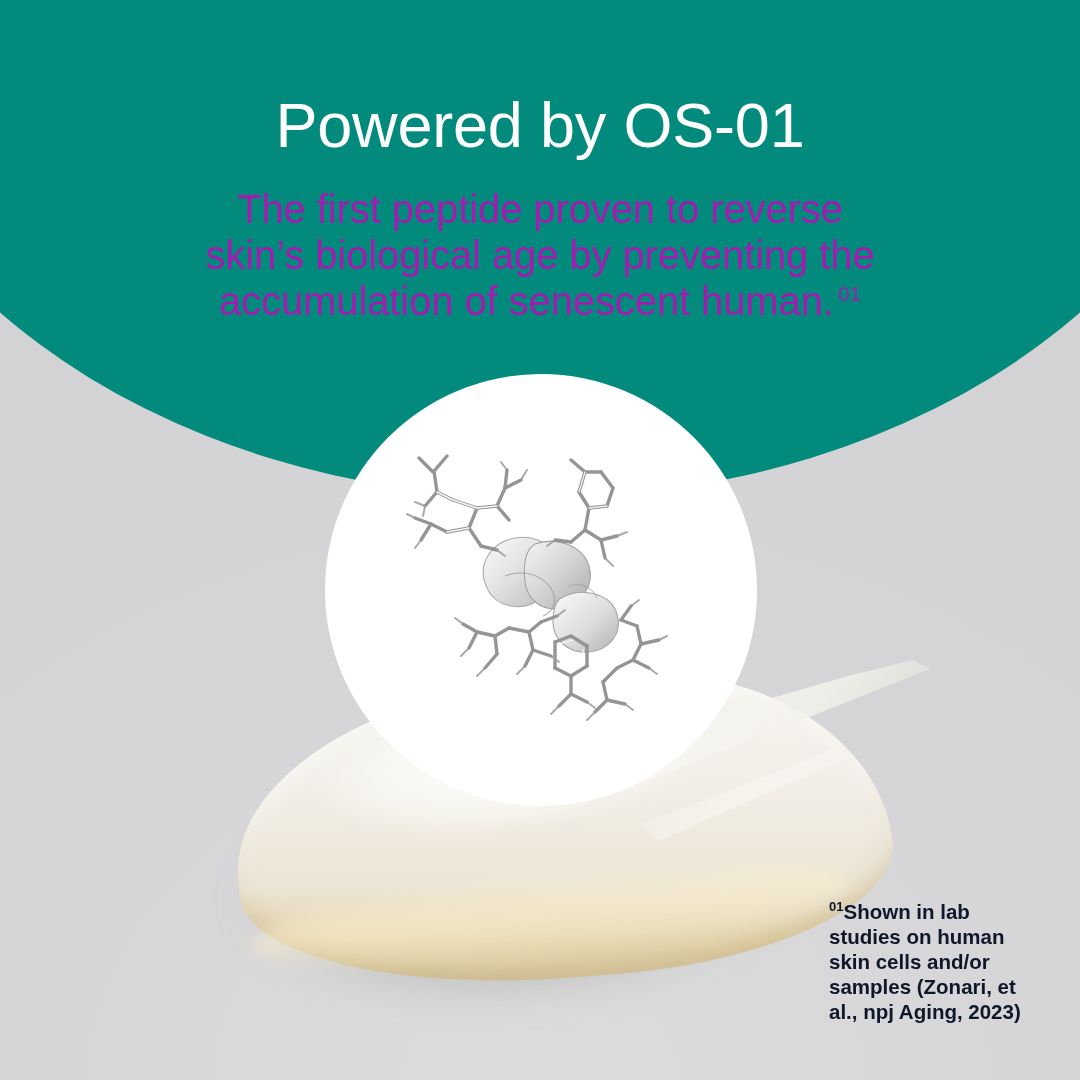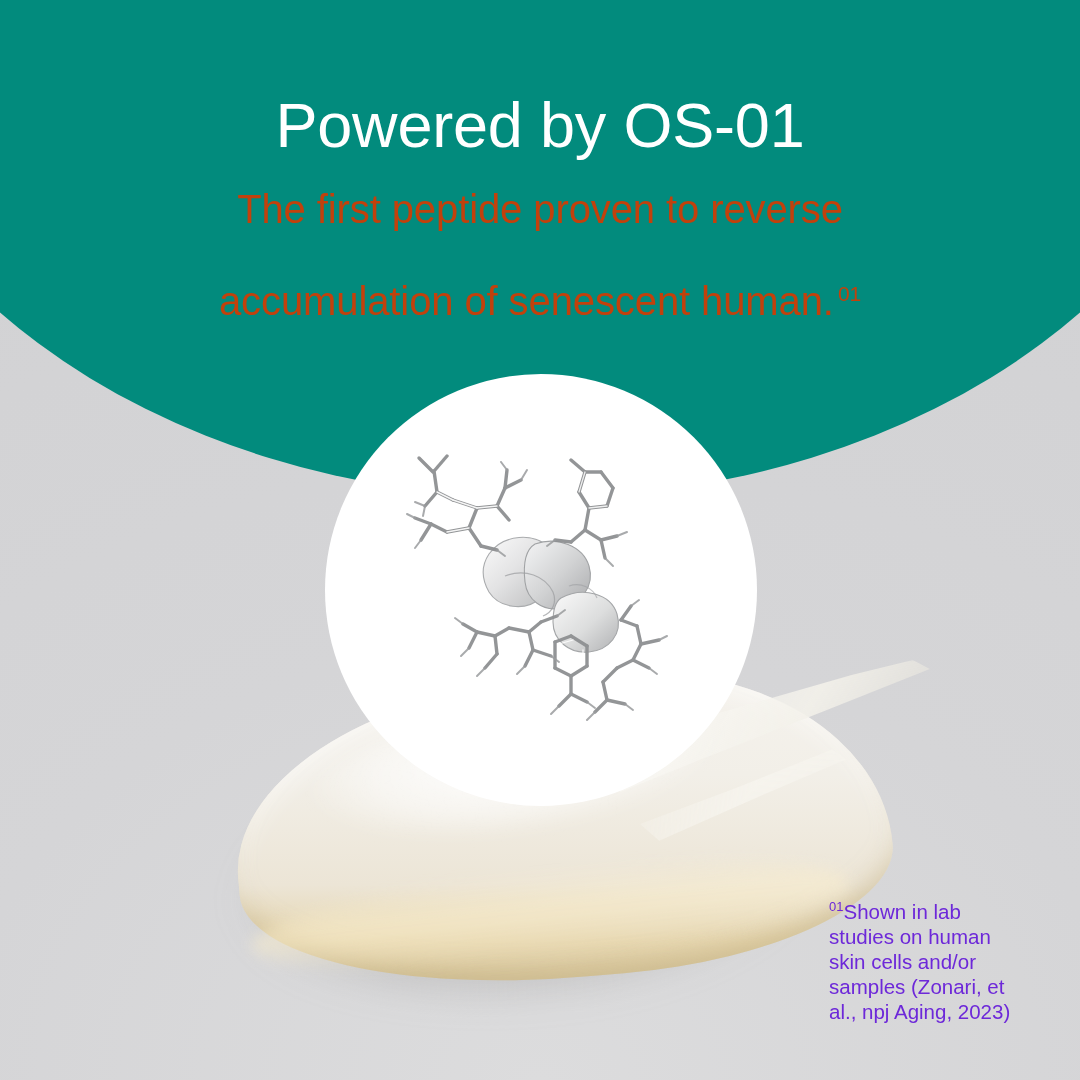--- a/index.html
+++ b/index.html
@@ -143,41 +143,41 @@
     line-height: 1.0;
     letter-spacing: -0.2px;
     font-weight: 400;
   }
   .subhead {
     position: absolute;
     left: 140px;
     top: 186px;
     width: 800px;
     text-align: center;
-    color: #c2410c;
+    color: #a21caf;
     font-size: 40px;
     line-height: 46px;
     font-weight: 400;
     letter-spacing: -0.1px;
   }
   .subhead sup {
     font-size: 21px;
     vertical-align: super;
     line-height: 0;
     margin-left: 4px;
   }
   .footnote {
     position: absolute;
     left: 829px;
     top: 899px;
     width: 200px;
-    color: #6d28d9;
+    color: #0f172a;
     font-size: 20.5px;
     line-height: 25px;
-    font-weight: 400;
+    font-weight: 700;
   }
   .footnote sup {
     font-size: 13px;
     vertical-align: super;
     line-height: 0;
   }
 </style>
 </head>
 <body>
 
@@ -341,19 +341,19 @@
         <path d="M240,268 L248,274"></path>
           <path d="M112,114 L120,120"></path>
       </g>
     </svg>
   </div>
 
   <div class="headline">Powered by OS-01</div>
 
   <div class="subhead">
     <span>The first peptide proven to reverse</span><br>
-    <br>
+    <span>skin’s biological age by preventing the</span><br>
     <span>accumulation of senescent human.</span><sup>01</sup>
   </div>
 
   <div class="footnote"><sup>01</sup><span>Shown in lab studies on human skin cells and/or samples (Zonari, et al., npj Aging, 2023)</span></div>
 
 </div>
 
 </body></html>

